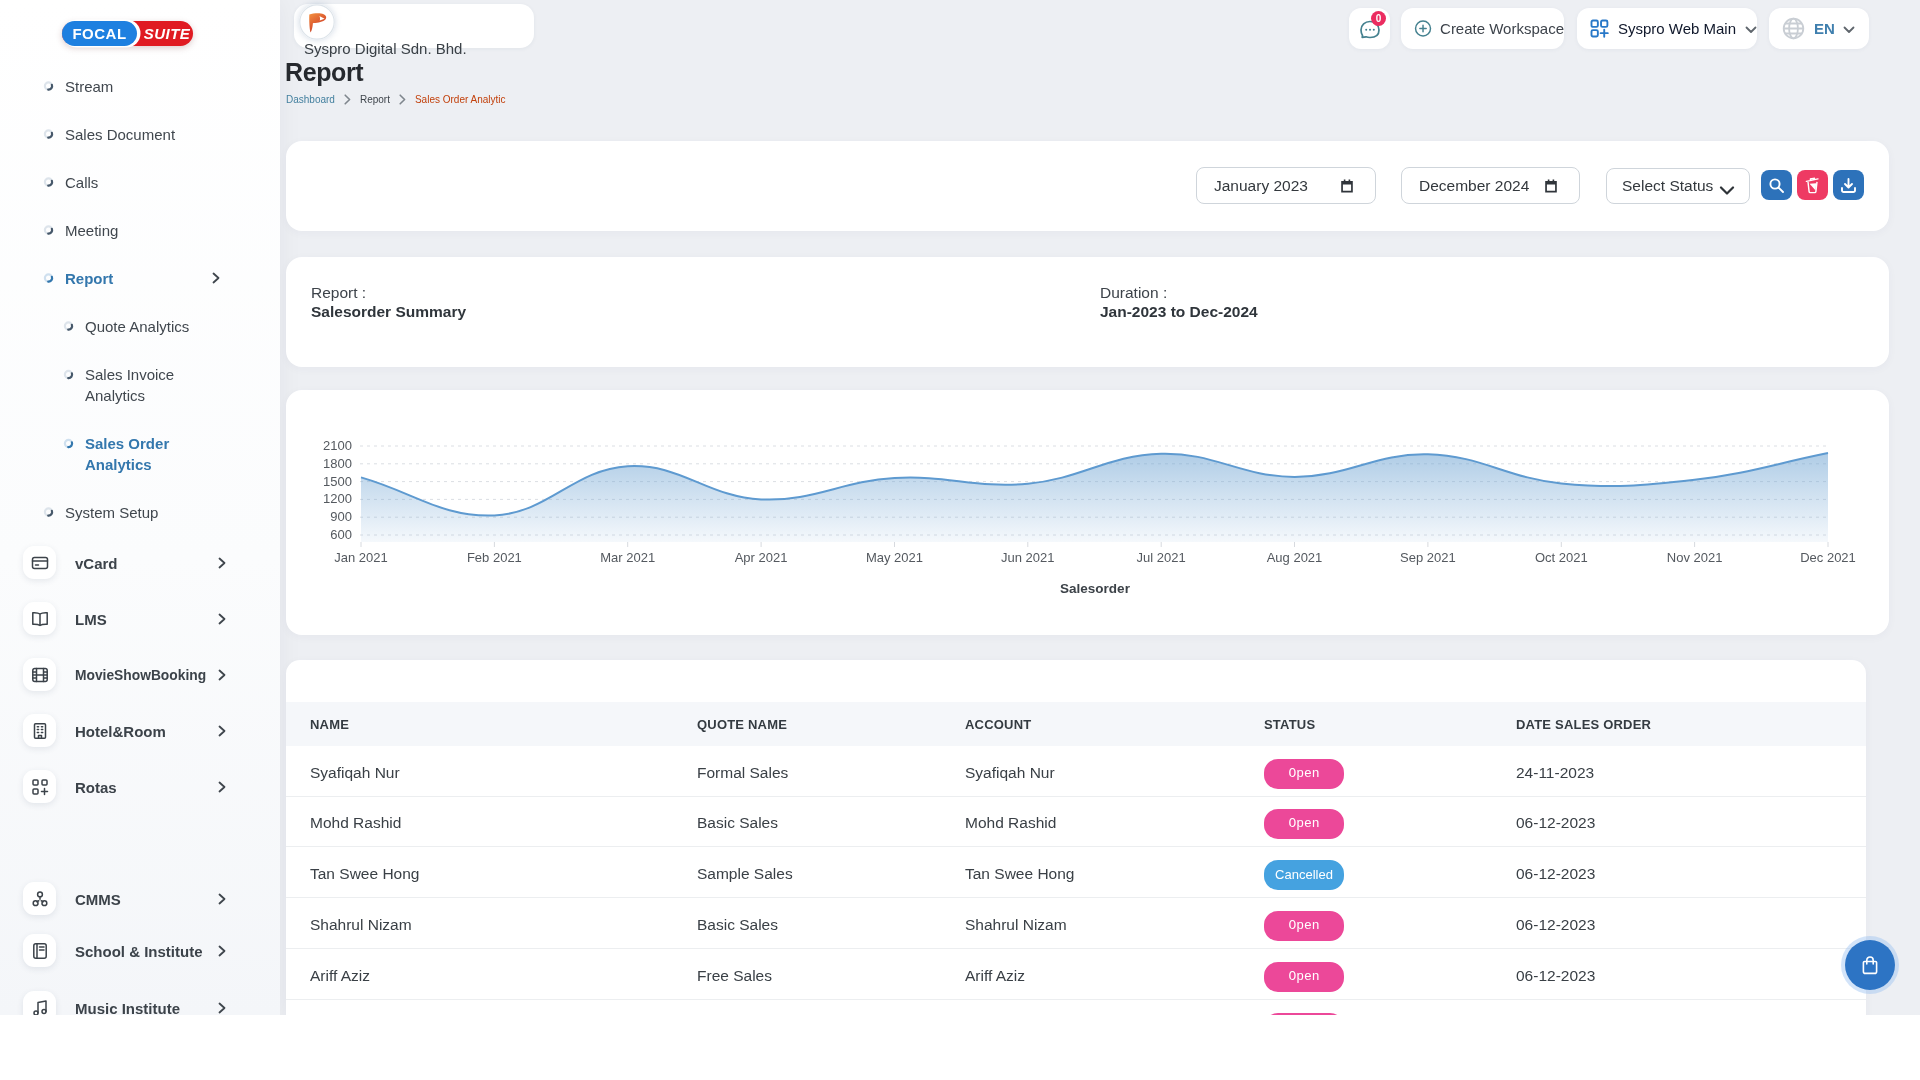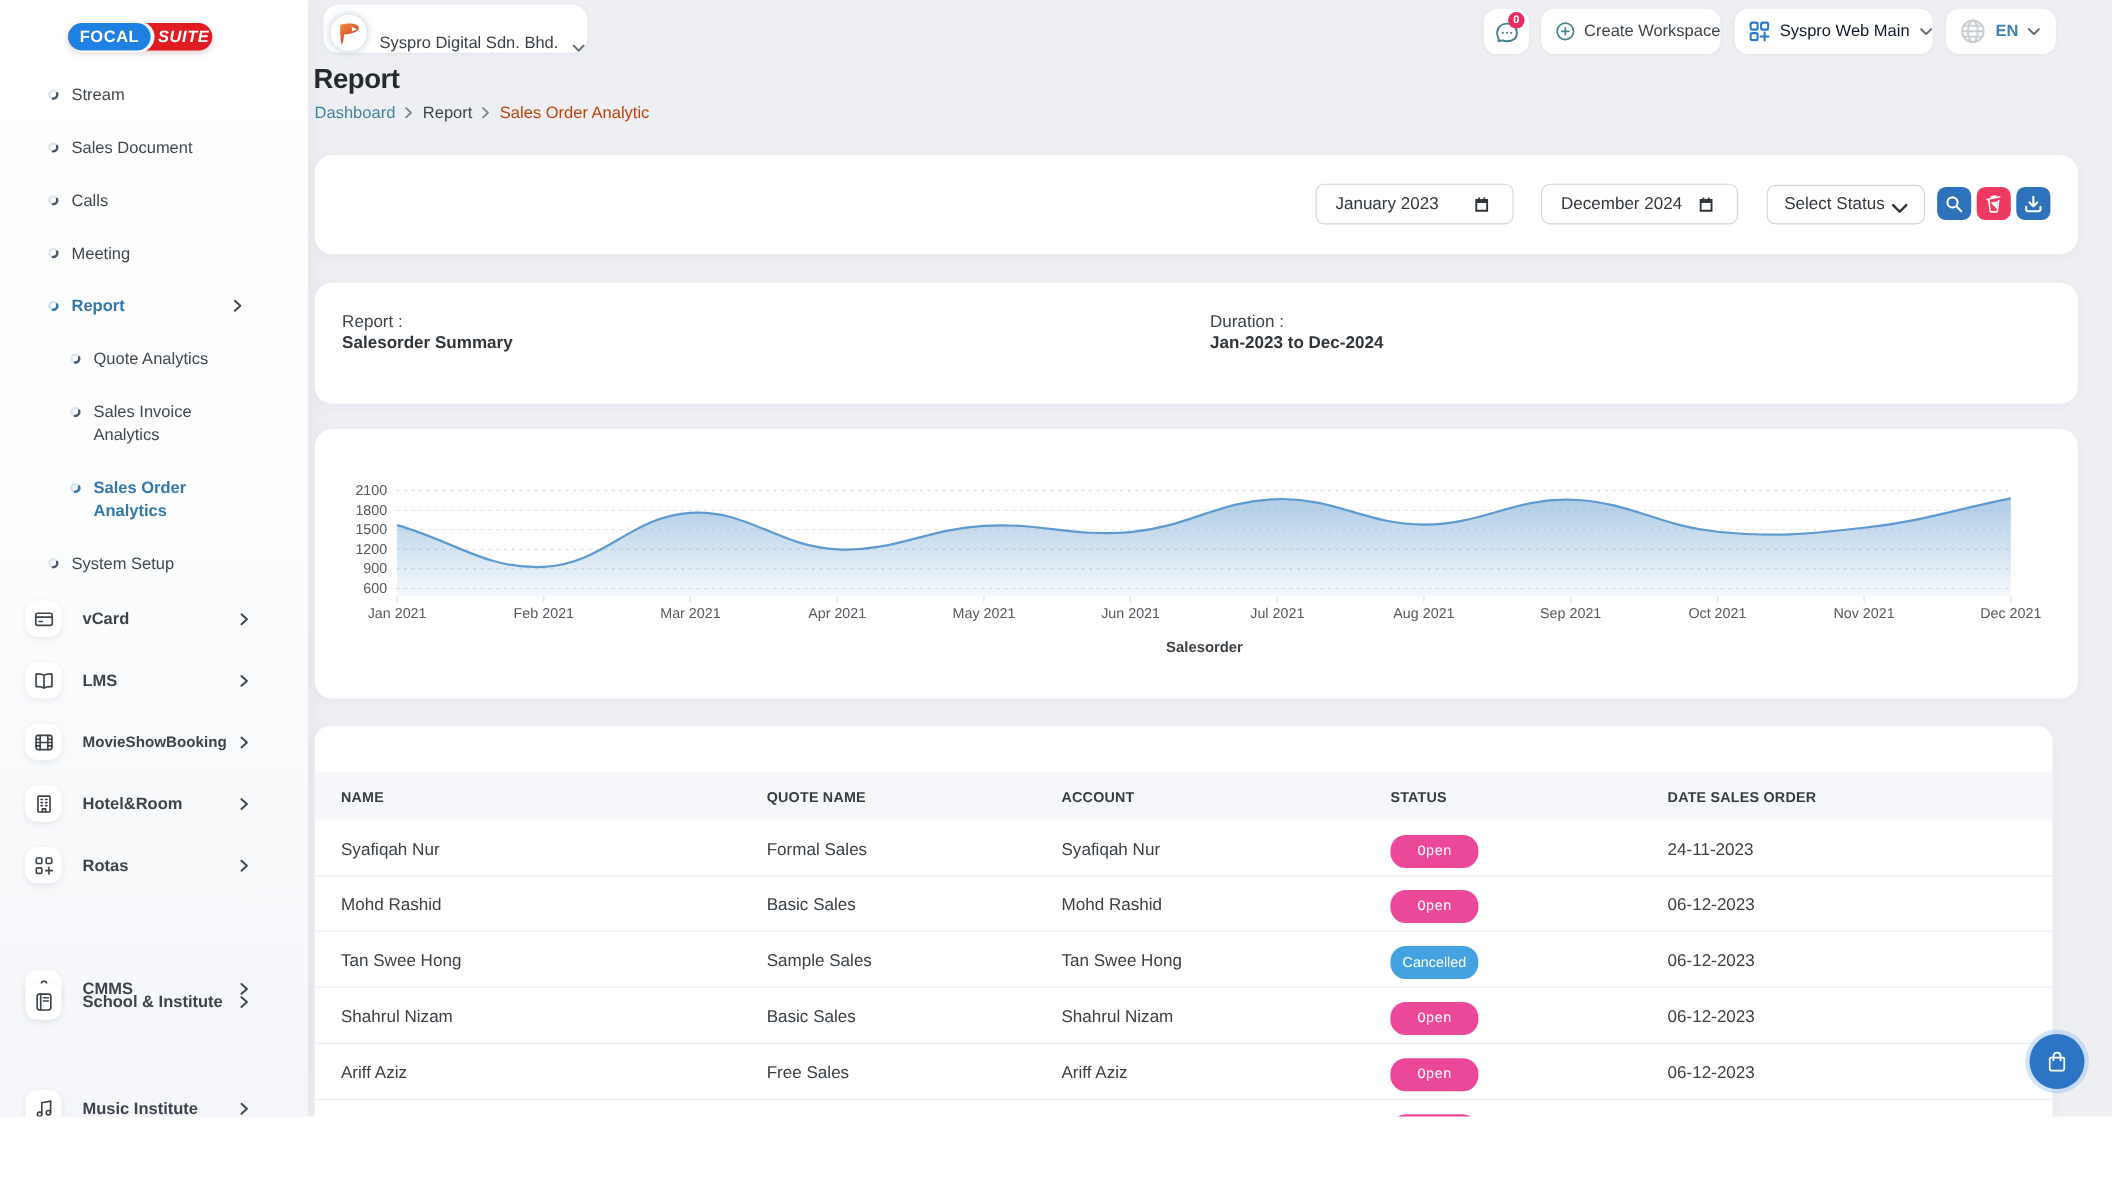--- a/index.html
+++ b/index.html
@@ -19,28 +19,28 @@
 .mi.sub .txt { left:85px; }
 .mi .chev { position:absolute; left:212px; color:#3f464d; }
 .mi.active { color:#3377ad; font-weight:700; }
 .tile-item { position:absolute; left:0; width:280px; height:38px; }
 .tile { position:absolute; left:23px; top:2px; width:33px; height:33px; background:#fff; border-radius:11px; box-shadow:0 2px 6px rgba(40,60,90,0.10); display:flex; align-items:center; justify-content:center; }
 .tile-item .txt { position:absolute; left:75px; top:50%; transform:translateY(-50%); font-size:15px; font-weight:700; color:#3c434a; }
 .tile-item .chev { position:absolute; left:218px; top:50%; transform:translateY(-50%); }
 .chevsvg { display:block; }
 
 
-.company { position:absolute; left:294px; top:4px; width:240px; height:44px; background:#fff; border-radius:14px; box-shadow:0 1px 4px rgba(40,60,90,0.06); display:flex; align-items:flex-end; }
+.company { position:absolute; left:294px; top:4px; width:240px; height:44px; background:#fff; border-radius:14px; box-shadow:0 1px 4px rgba(40,60,90,0.06); display:flex; align-items:flex-start;flex-direction:column; }
 .company .clogo { width:36px; height:36px; border-radius:50%; margin-left:5px; background:#fff; box-shadow:0 0 6px rgba(150,170,195,0.45); display:flex; align-items:center; justify-content:center; }
 .company .cname { margin-left:10px; font-size:15px; color:#3a4046; white-space:nowrap; }
 .hbtn { position:absolute; top:8px; height:41px; background:#fff; border-radius:12px; box-shadow:0 1px 4px rgba(40,60,90,0.05); display:flex; align-items:center; white-space:nowrap; }
 
 
 h1.title { position:absolute; left:285px; top:58px; font-size:25px; font-weight:700; color:#26292e; letter-spacing:-0.4px; }
-.crumbs { position:absolute; left:286px; top:94px; font-size:15px; color:#8b9197; display:flex; align-items:center; gap:9px;}
+.crumbs { position:absolute; left:286px; top:94px; font-size:10px; color:#8b9197; display:flex; align-items:center; gap:9px;}
 .crumbs .c1 { color:#44809f; }
 .crumbs .c2 { color:#3f454c; }
 .crumbs .c3 { color:#c2410c; }
 .card { position:absolute; background:#fff; border-radius:16px; box-shadow:0 2px 10px rgba(40,60,90,0.04); }
 .inp { position:absolute; top:167px; height:37px; border:1px solid #cfd5db; border-radius:8px; background:#fff; font-size:15.5px; color:#33383d; display:flex; align-items:center; }
 .ibtn { position:absolute; top:170px; width:31px; height:30px; border-radius:8px; display:flex; align-items:center; justify-content:center; }
 .lbl { font-size:15.5px; color:#3d434a; }
 .bold { font-weight:700; font-size:15.5px; color:#2f353b; }
 
 
@@ -217,21 +217,21 @@
             <path d="M9 6.8 V9.2 M7.8 10.8 L5.8 11.6 M10.2 10.8 L12.2 11.6" stroke="#3c434a" stroke-width="1.5" fill="none" stroke-linecap="round" stroke-linejoin="round"></path>
           </svg>
         </div>
         <span class="txt">CMMS</span>
         <span class="chev">
           <svg class="chevsvg" width="8" height="12" viewBox="0 0 8 12">
             <path d="M1.5 1.5 L6.5 6 L1.5 10.5" fill="none" stroke="#3f464d" stroke-width="1.8" stroke-linecap="round" stroke-linejoin="round"></path>
           </svg>
         </span>
       </div>
-    <div class="tile-item" style="top:892px;">
+    <div class="tile-item" style="top:932px;">
         <div class="tile">
           <svg width="18" height="18" viewBox="0 0 18 18">
             <rect x="2.8" y="1.8" width="12.4" height="14.4" rx="2" stroke="#3c434a" stroke-width="1.5" fill="none" stroke-linecap="round" stroke-linejoin="round"></rect>
             <path d="M6 1.8 V16.2 M8.5 5 H13 M8.5 8 H13" stroke="#3c434a" stroke-width="1.5" fill="none" stroke-linecap="round" stroke-linejoin="round"></path>
           </svg>
         </div>
         <span class="txt">School &amp; Institute</span>
         <span class="chev">
           <svg class="chevsvg" width="8" height="12" viewBox="0 0 8 12">
             <path d="M1.5 1.5 L6.5 6 L1.5 10.5" fill="none" stroke="#3f464d" stroke-width="1.8" stroke-linecap="round" stroke-linejoin="round"></path>

